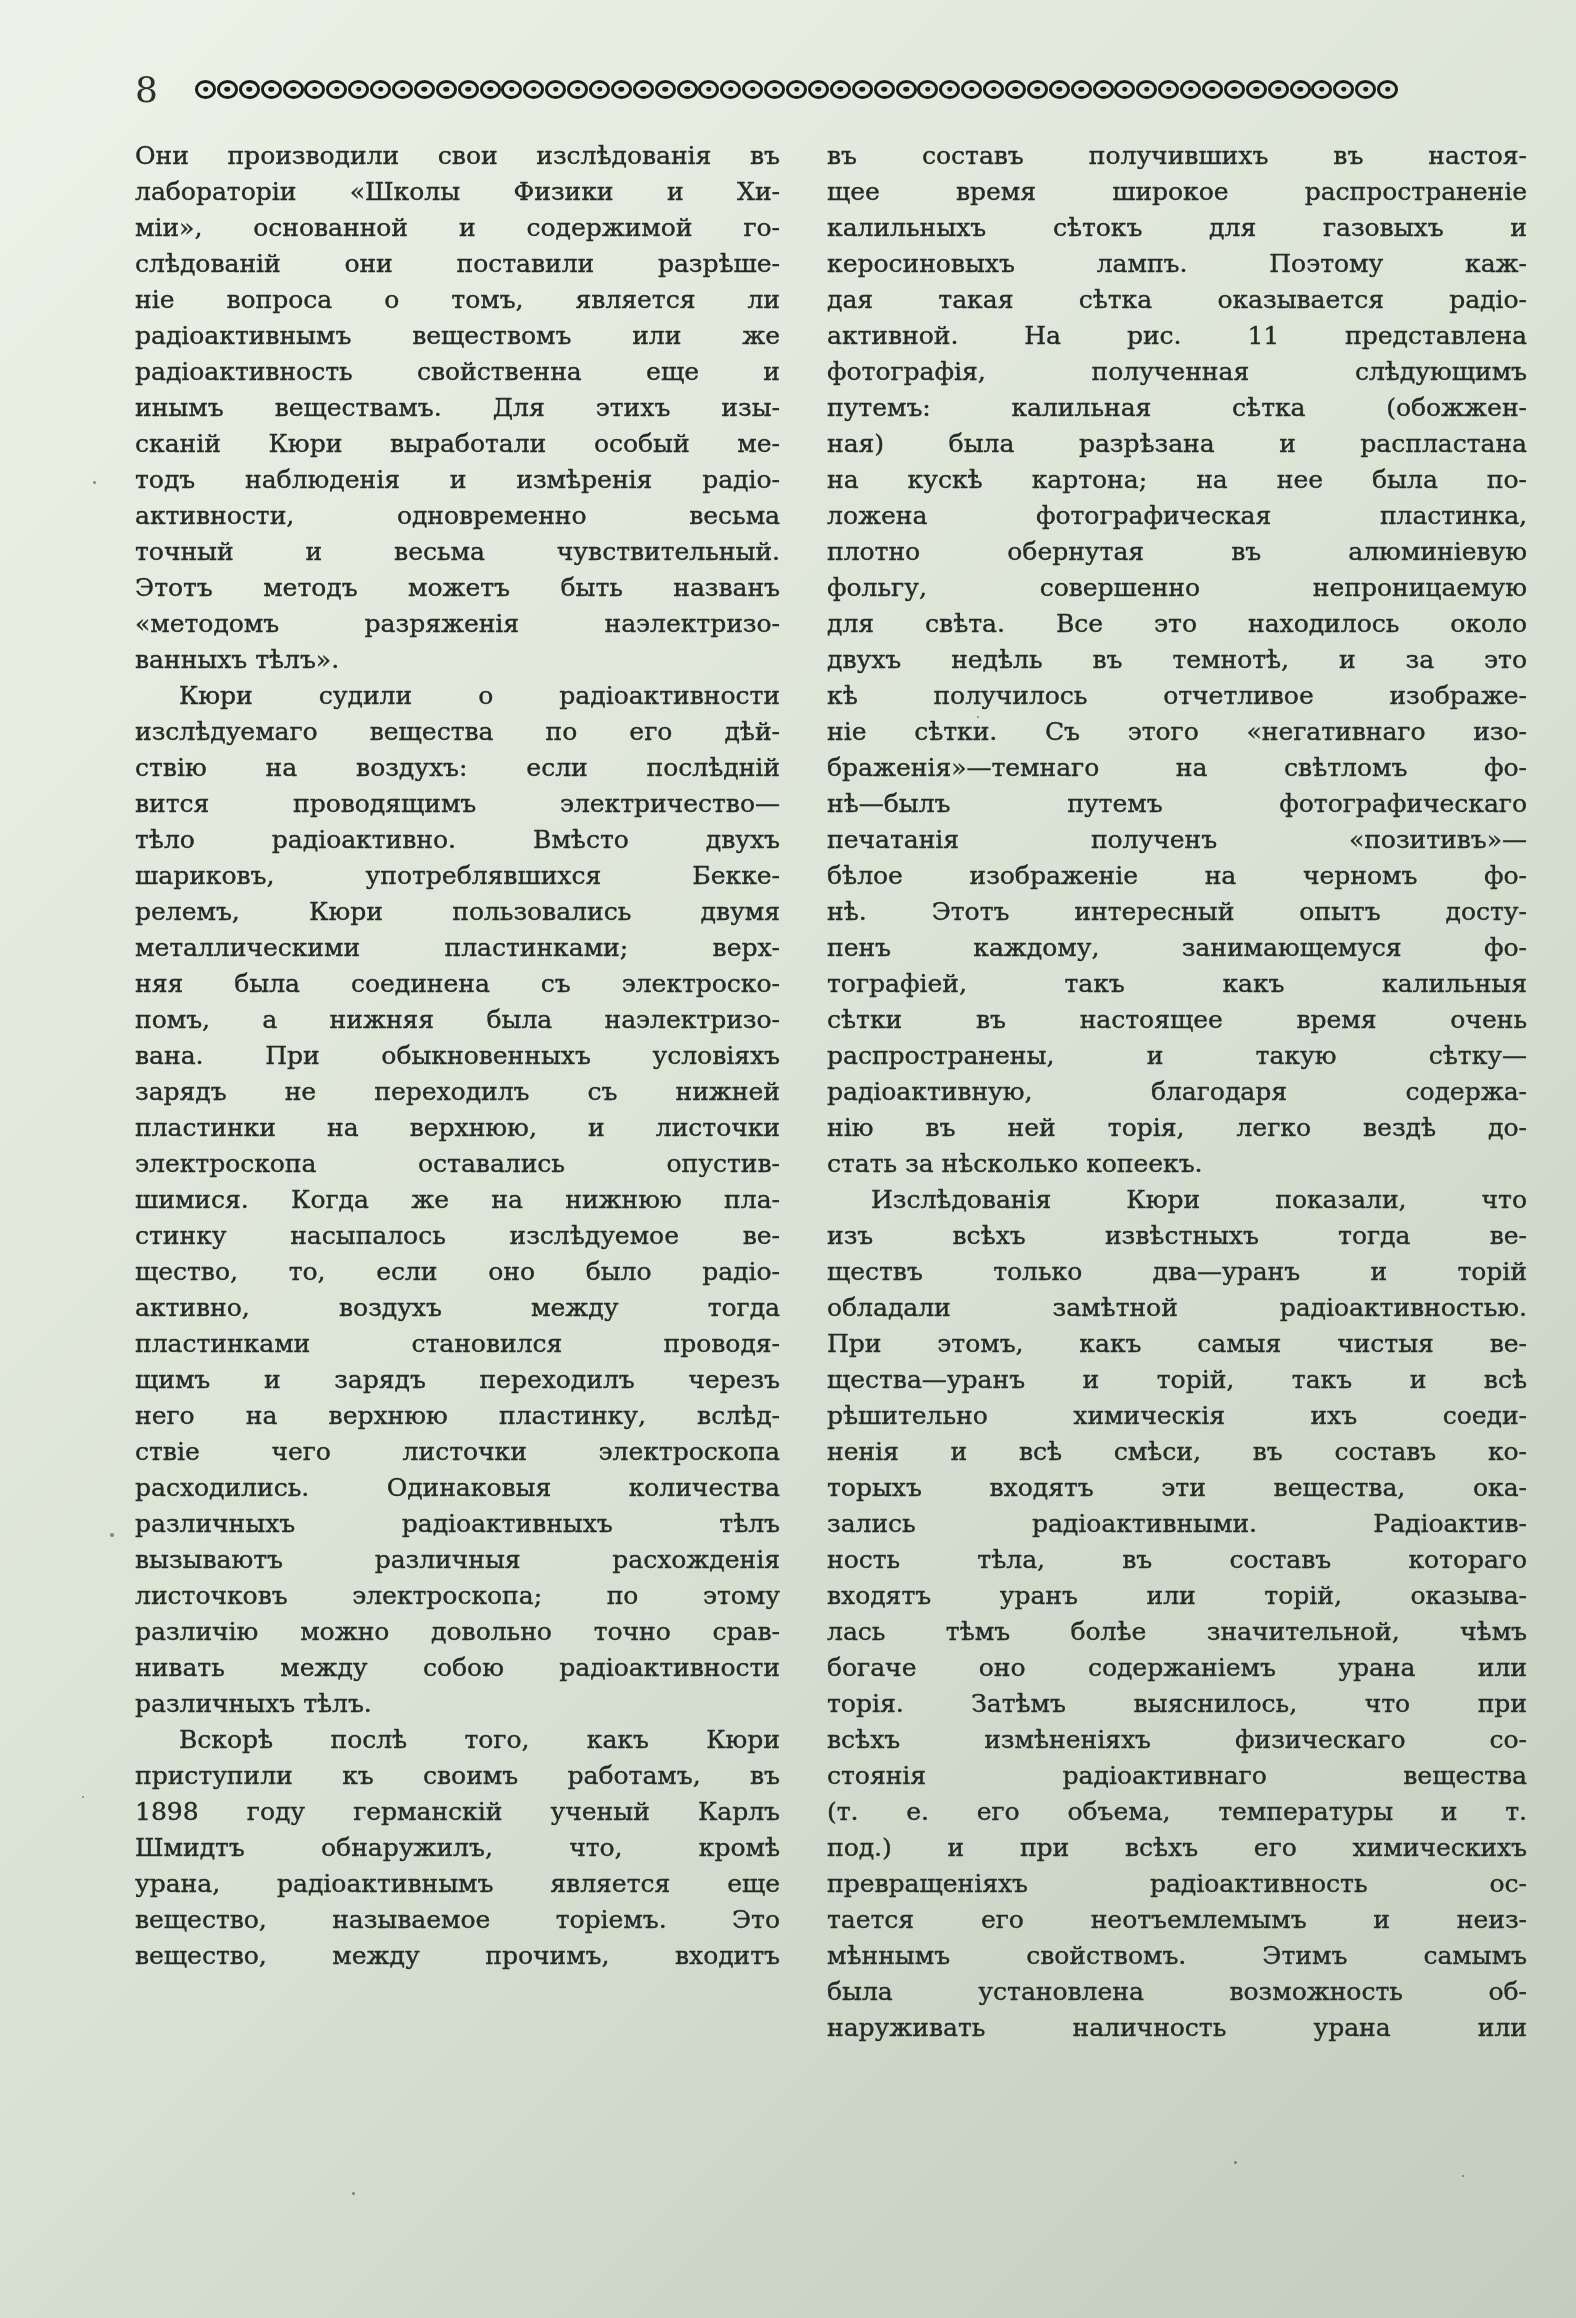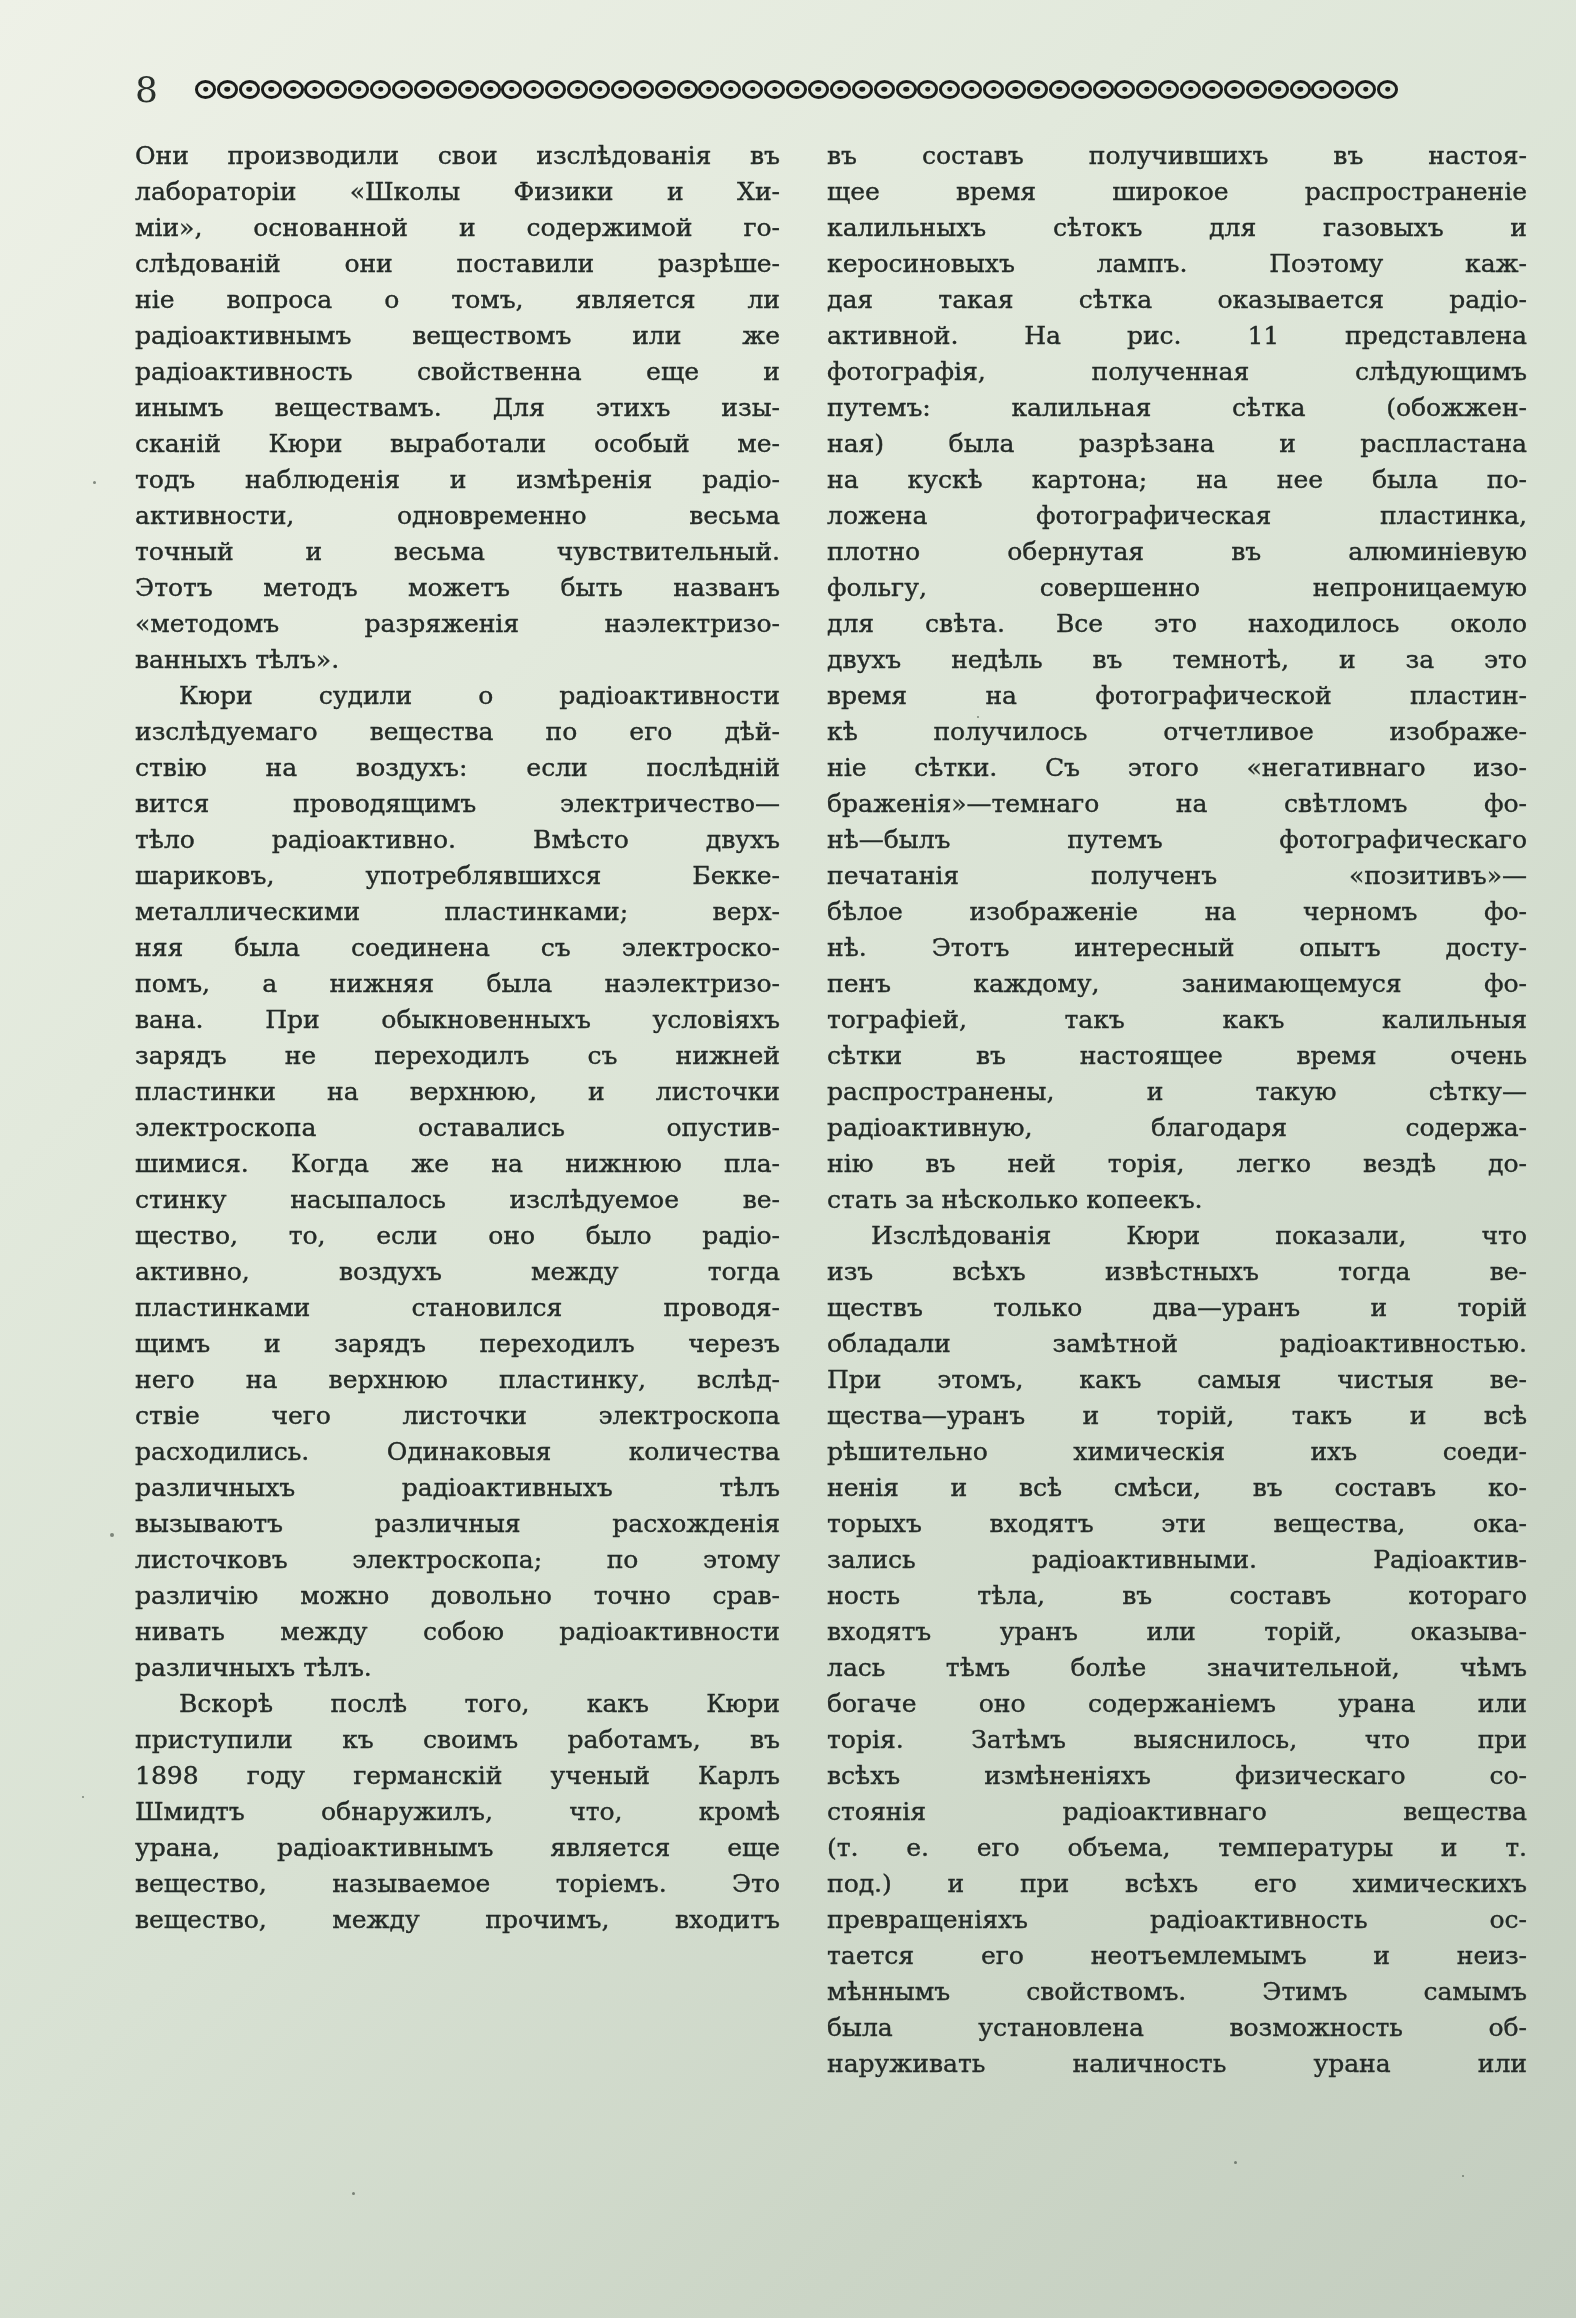--- a/index.html
+++ b/index.html
@@ -70,20 +70,21 @@
         <div class="line">точный и весьма чувствительный.</div>
         <div class="line">Этотъ методъ можетъ быть названъ</div>
         <div class="line">«методомъ разряженія наэлектризо-</div>
         <div class="line last">ванныхъ тѣлъ».</div>
         <div class="line indent">Кюри судили о радіоактивности</div>
         <div class="line">изслѣдуемаго вещества по его дѣй-</div>
         <div class="line">ствію на воздухъ: если послѣдній</div>
         <div class="line">вится проводящимъ электричество—</div>
         <div class="line">тѣло радіоактивно. Вмѣсто двухъ</div>
         <div class="line">шариковъ, употреблявшихся Бекке-</div>
+        <div class="line">релемъ, Кюри пользовались двумя</div>
         <div class="line">металлическими пластинками; верх-</div>
         <div class="line">няя была соединена съ электроско-</div>
         <div class="line">помъ, а нижняя была наэлектризо-</div>
         <div class="line">вана. При обыкновенныхъ условіяхъ</div>
         <div class="line">зарядъ не переходилъ съ нижней</div>
         <div class="line">пластинки на верхнюю, и листочки</div>
         <div class="line">электроскопа оставались опустив-</div>
         <div class="line">шимися. Когда же на нижнюю пла-</div>
         <div class="line">стинку насыпалось изслѣдуемое ве-</div>
         <div class="line">щество, то, если оно было радіо-</div>
@@ -116,21 +117,20 @@
         <div class="line">активной. На рис. 11 представлена</div>
         <div class="line">фотографія, полученная слѣдующимъ</div>
         <div class="line">путемъ: калильная сѣтка (обожжен-</div>
         <div class="line">ная) была разрѣзана и распластана</div>
         <div class="line">на кускѣ картона; на нее была по-</div>
         <div class="line">ложена фотографическая пластинка,</div>
         <div class="line">плотно обернутая въ алюминіевую</div>
         <div class="line">фольгу, совершенно непроницаемую</div>
         <div class="line">для свѣта. Все это находилось около</div>
         <div class="line">двухъ недѣль въ темнотѣ, и за это</div>
-        <div class="line">время на фотографической пластин-</div>
         <div class="line">кѣ получилось отчетливое изображе-</div>
         <div class="line">ніе сѣтки. Съ этого «негативнаго изо-</div>
         <div class="line">браженія»—темнаго на свѣтломъ фо-</div>
         <div class="line">нѣ—былъ путемъ фотографическаго</div>
         <div class="line">печатанія полученъ «позитивъ»—</div>
         <div class="line">бѣлое изображеніе на черномъ фо-</div>
         <div class="line">нѣ. Этотъ интересный опытъ досту-</div>
         <div class="line">пенъ каждому, занимающемуся фо-</div>
         <div class="line">тографіей, такъ какъ калильныя</div>
         <div class="line">сѣтки въ настоящее время очень</div>

